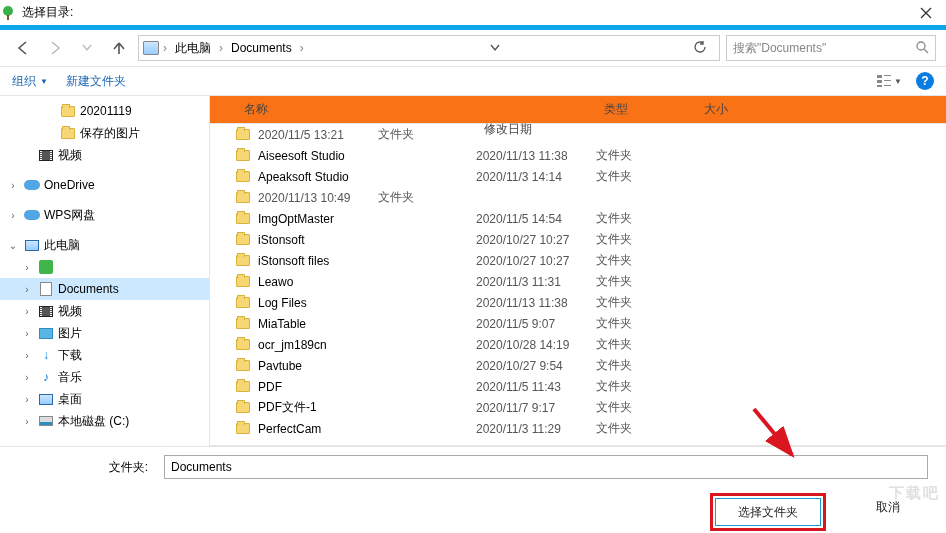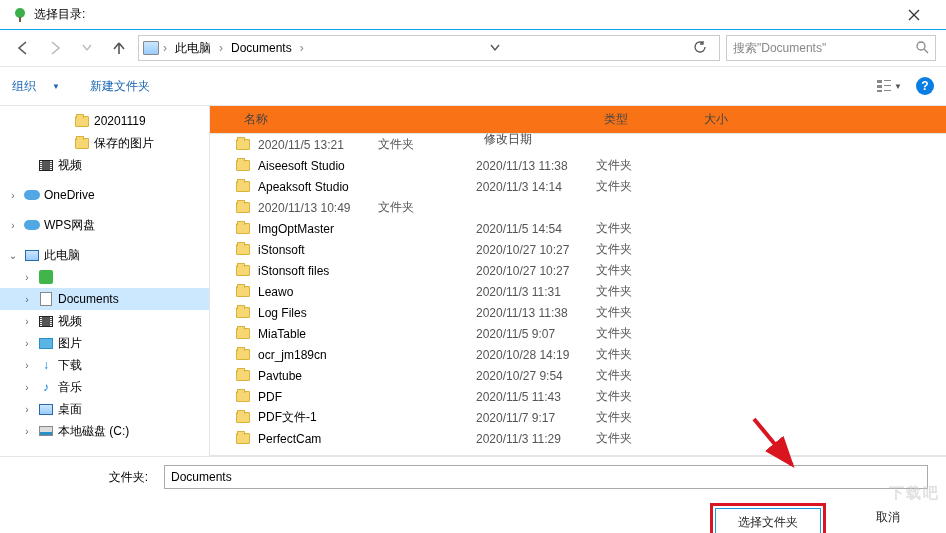--- a/index.html
+++ b/index.html
@@ -1,52 +1,52 @@
 <!DOCTYPE html>
 <html><head>
 <meta charset="utf-8">
 <style>
 * { box-sizing: border-box; margin: 0; padding: 0; font-family: "Microsoft YaHei", "Segoe UI", sans-serif; font-size: 12px; }
 body { background: #fff; width: 946px; height: 533px; overflow: hidden; position: relative; }
 
 
-.titlebar { height: 30px; display: flex; align-items: center; padding: 0 12px; border-bottom: 1px solid #0ea5e9; }
+.titlebar { height: 30px; display: flex; align-items: center; padding: 0 0; border-bottom: 5px solid #0ea5e9; }
 .titlebar .app-icon { width: 16px; height: 16px; margin-right: 6px; }
 .titlebar .title { flex: 1; }
 .titlebar .close { width: 40px; height: 100%; display: flex; align-items: center; justify-content: center; cursor: pointer; }
 
 
 .navbar { height: 36px; display: flex; align-items: center; padding: 0 10px; gap: 6px; }
 .navbtn { width: 26px; height: 26px; display: flex; align-items: center; justify-content: center; color:#555; cursor:pointer; }
 .navbtn.disabled { color: #bbb; cursor: default; }
 .pathbox { flex: 1; height: 26px; border: 1px solid #ccc; display: flex; align-items: center; padding: 0 4px; gap: 2px; }
 .pathbox .pc-icon { width:16px; height:14px; border:1px solid #888; border-radius:1px; position:relative; background: linear-gradient(#cce6ff,#99ccff); }
 .pathbox span { padding: 0 4px; }
 .pathbox .chev { color:#888; padding:0 2px;}
 .pathbox .refresh { margin-left: auto; padding: 0 8px; color:#555; cursor:pointer;}
 .searchbox { width: 210px; height: 26px; border: 1px solid #ccc; display: flex; align-items: center; padding: 0 6px; color:#888;}
 .searchbox .search-icon { margin-left: auto; }
 
 
-.toolbar { height: 40px; border-top:1px solid #e5e5e5; border-bottom: 1px solid #e5e5e5; display: flex; align-items: center; padding: 0 12px; gap: 30px; }
+.toolbar { height: 30px; border-top:1px solid #e5e5e5; border-bottom: 1px solid #e5e5e5; display: flex; align-items: center; padding: 0 12px; gap: 18px; }
 .toolbar .link { color: #1a66b3; cursor:pointer; }
 .toolbar .right { margin-left: auto; display:flex; align-items:center; gap: 14px; }
 .view-btn { display:flex; align-items:center; gap:2px; color:#333; cursor:pointer;}
 .help-btn { width:18px; height:18px; border-radius:50%; background:#0a7de2; color:#fff; display:flex; align-items:center; justify-content:center; font-weight:bold; cursor:pointer;}
 
 
 .body-split { display: flex; height: 350px; }
 .tree { width: 210px; border-right:1px solid #e5e5e5; overflow:hidden; padding-top:4px;}
 .tree-row { height: 22px; display:flex; align-items:center; padding-left:6px; gap:4px; cursor:pointer; white-space:nowrap;}
 .tree-row .arrw { width:14px; display:inline-flex; justify-content:center; color:#666; font-size:10px;}
 .tree-row .ico { width:16px; height:16px; display:inline-flex; align-items:center; justify-content:center;}
 .tree-row.selected { background:#cce8ff; }
 .tree-row.spacer { height: 8px; cursor:default;}
 .indent1 { padding-left: 20px; }
-.indent2 { padding-left: 56px; }
+.indent2 { padding-left: 42px; }
 .folder-ico { width:14px; height:11px; background:#f7d674; border:1px solid #d8b23a; border-radius:1px; position:relative;}
 .folder-ico::before { content:""; position:absolute; top:-3px; left:0; width:6px; height:3px; background:#f7d674; border:1px solid #d8b23a; border-bottom:none; border-radius:1px 1px 0 0;}
 .pic-ico { width:14px; height:11px; background:#5ab4e6; border:1px solid #2a8fc4; }
 .vid-ico { width:14px; height:11px; background:#555; border:1px solid #222; position:relative; }
 .vid-ico::before,.vid-ico::after{content:"";position:absolute;top:0;bottom:0;width:2px;background:repeating-linear-gradient(#fff 0 1px,#555 1px 2px);}
 .vid-ico::before{left:0}.vid-ico::after{right:0}
 .mon-ico { width:14px; height:11px; border:1px solid #2a6aa8; background:linear-gradient(#cce6ff,#99ccff); }
 .doc-ico { width:12px; height:14px; border:1px solid #888; background:#fff;}
 .cloud-ico{width:16px;height:10px;border-radius:6px;background:#51a6e4;position:relative}
 .music-ico{color:#0a7de2;font-weight:bold}

